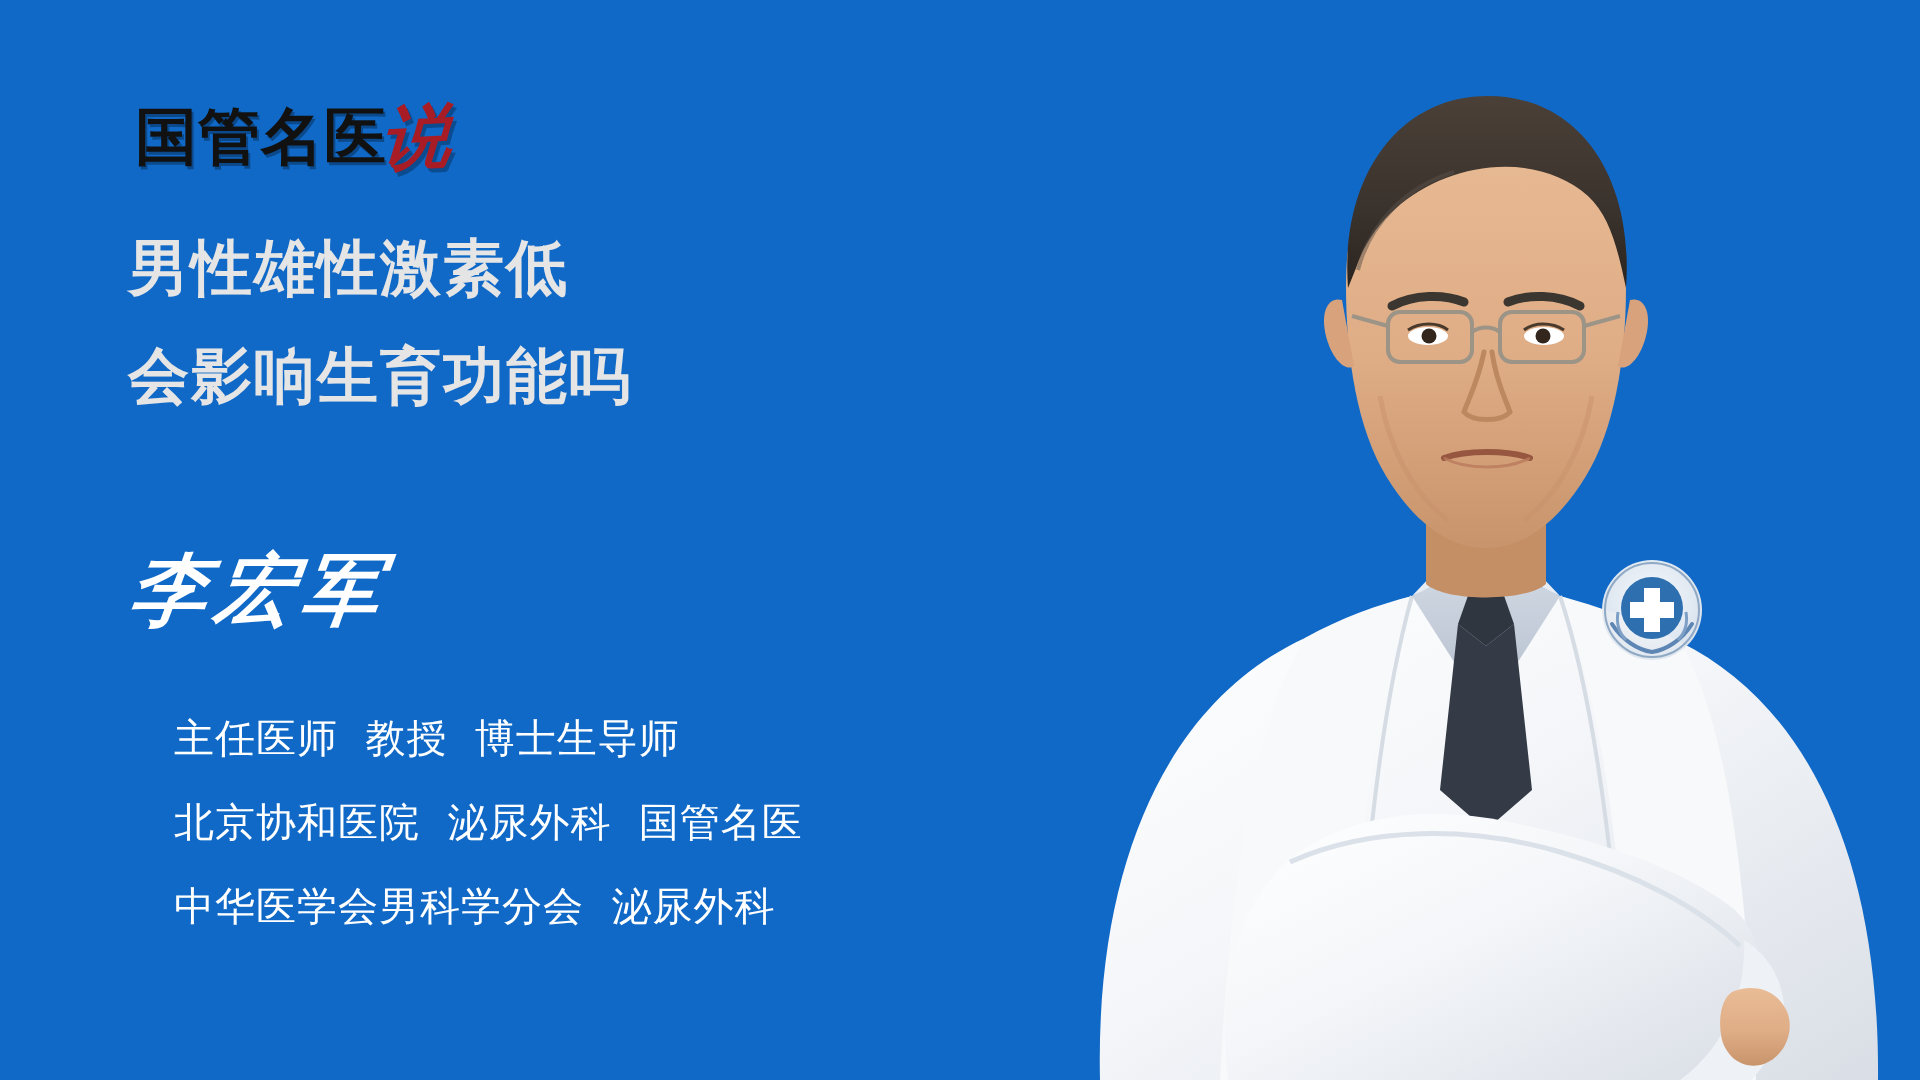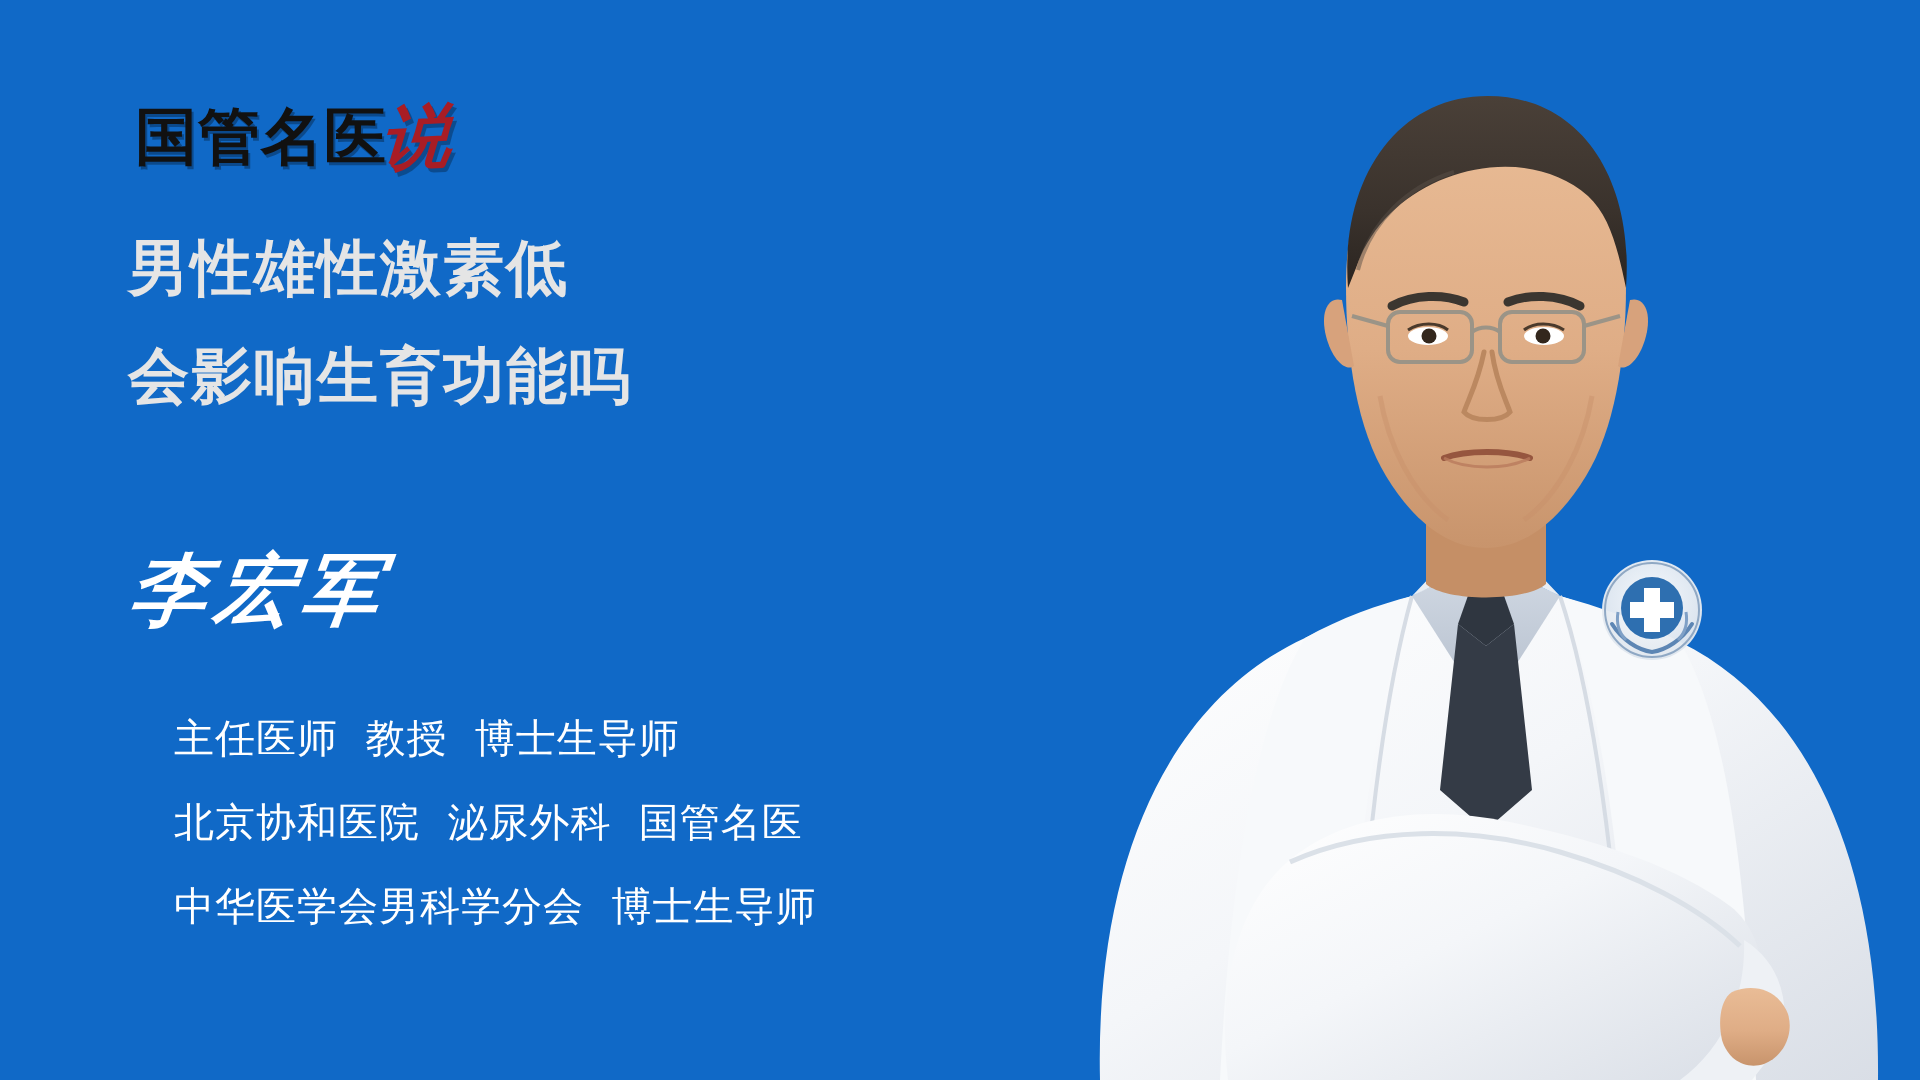--- a/index.html
+++ b/index.html
@@ -81,21 +81,21 @@
   <div class="title-block">
     <div class="title-line">男性雄性激素低</div>
     <div class="title-line">会影响生育功能吗</div>
   </div>
 
   <div class="doctor-name">李宏军</div>
 
   <div class="credentials">
     <div class="cred-line">主任医师  教授  博士生导师</div>
     <div class="cred-line">北京协和医院  泌尿外科  国管名医</div>
-    <div class="cred-line">中华医学会男科学分会  博士生导师</div>
+    <div class="cred-line">中华医学会男科学分会  泌尿外科</div>
   </div>
 
   <div class="portrait">
     <svg viewBox="0 0 880 1080" xmlns="http://www.w3.org/2000/svg" preserveAspectRatio="xMidYMax meet">
       <defs>
         <linearGradient id="coatG" x1="0" y1="0" x2="1" y2="1">
           <stop offset="0%" stop-color="#ffffff"></stop>
           <stop offset="45%" stop-color="#f4f6f9"></stop>
           <stop offset="100%" stop-color="#d9dee6"></stop>
         </linearGradient>

